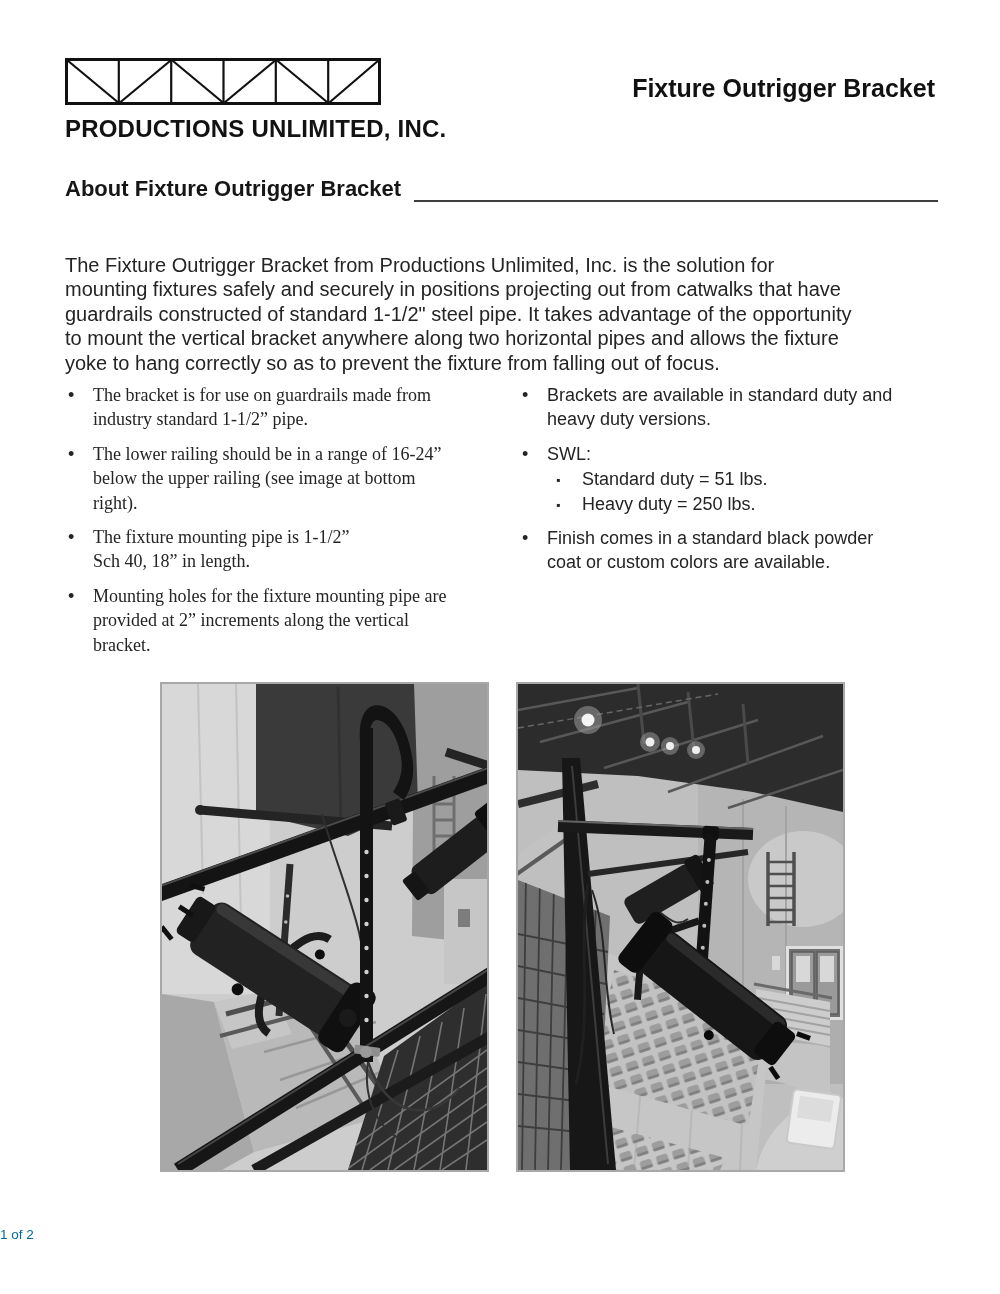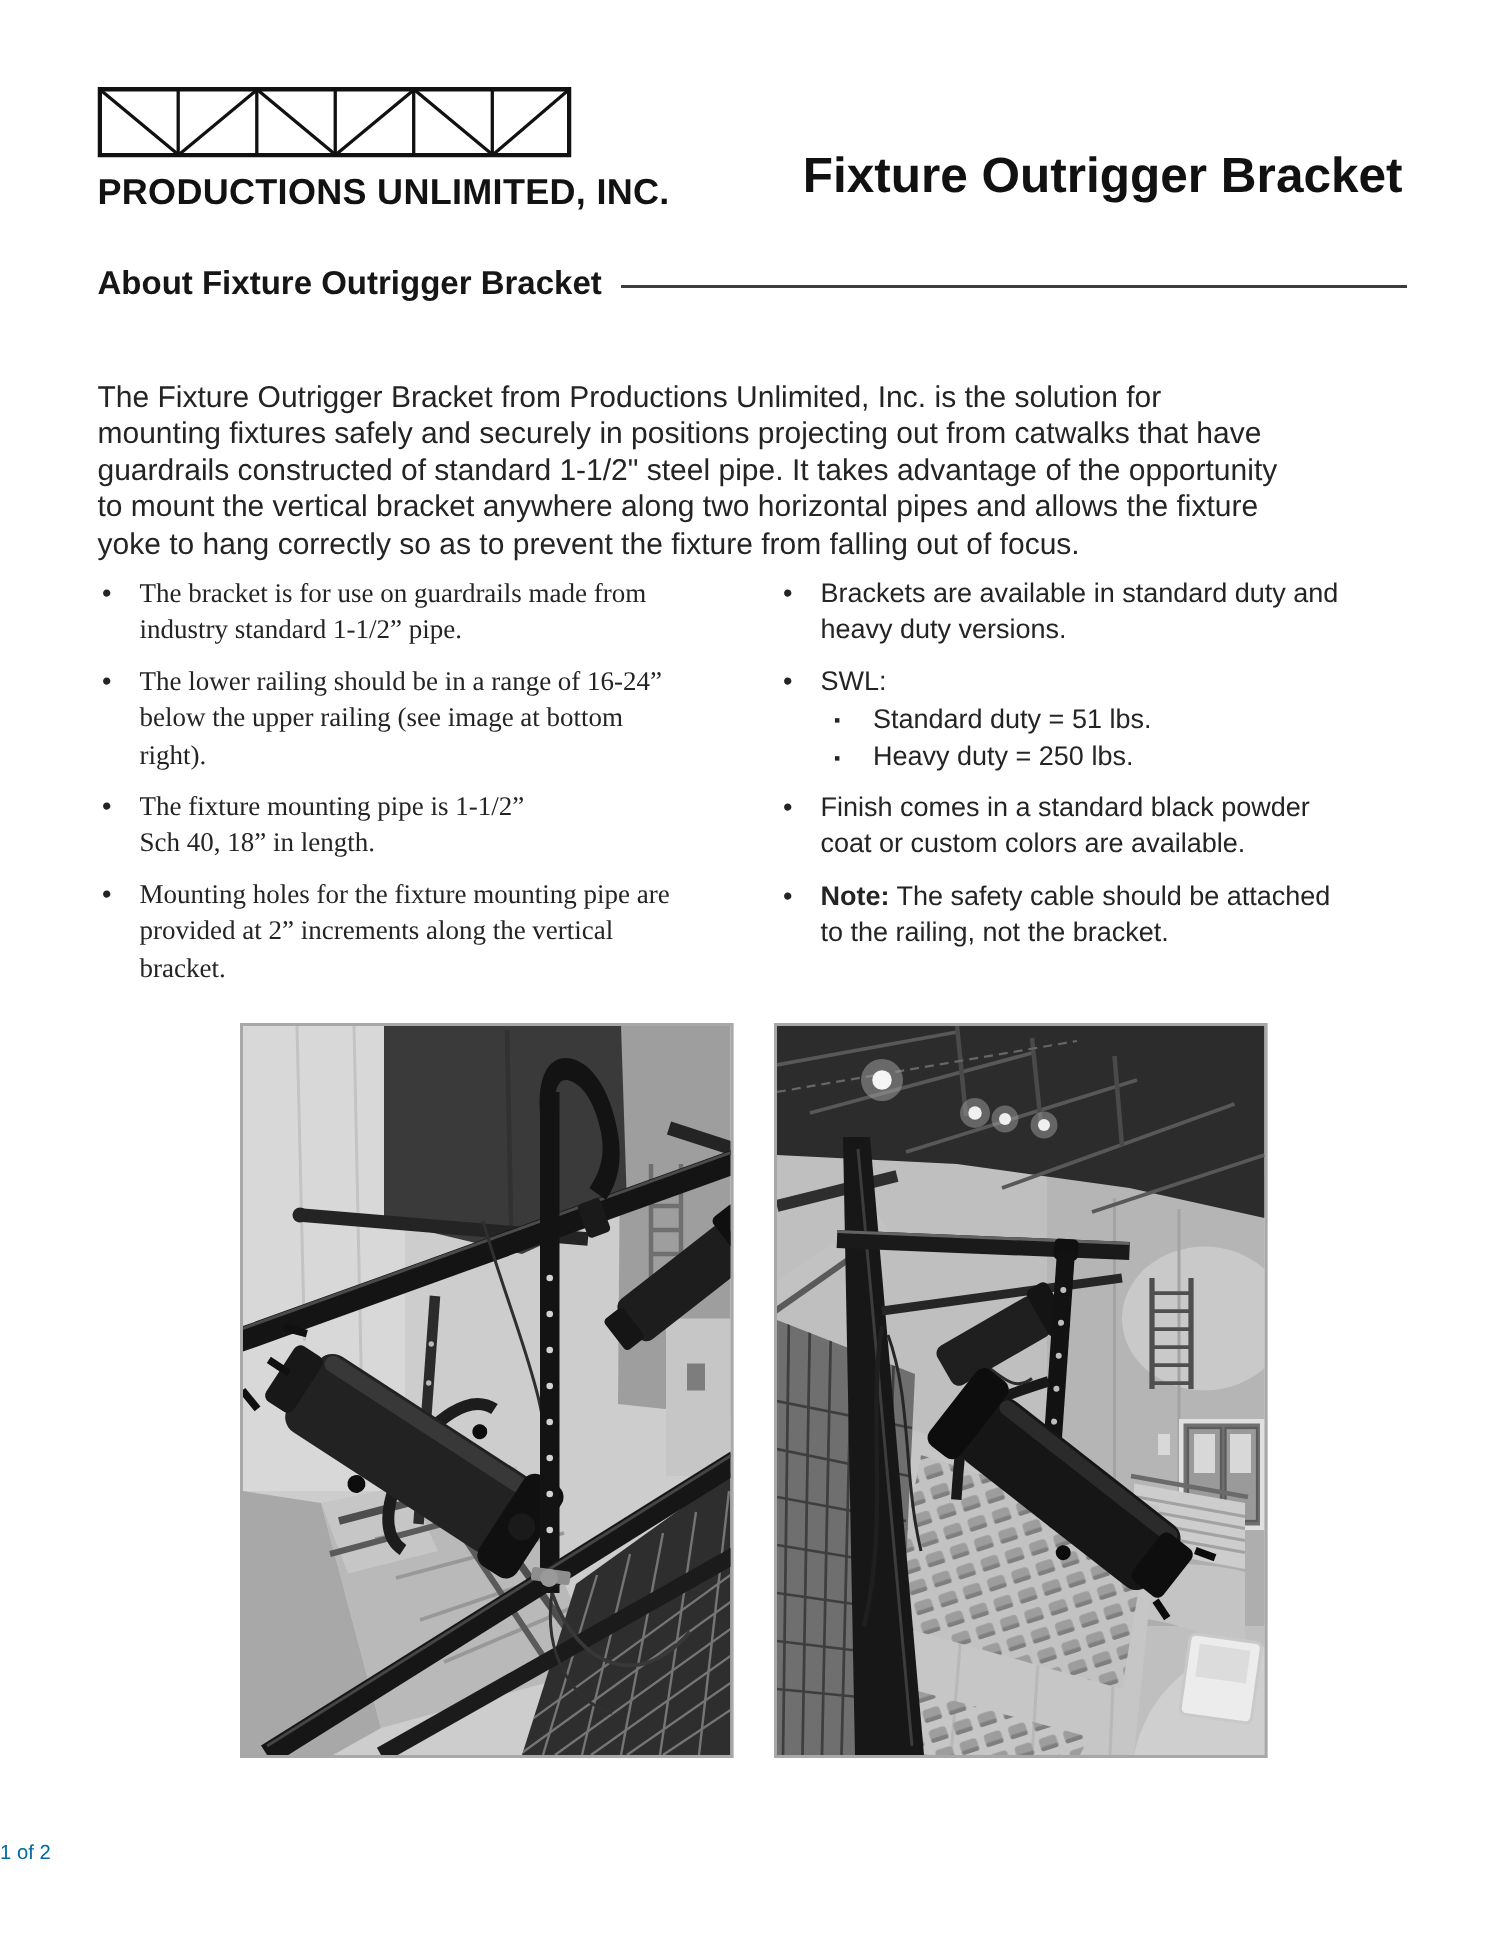--- a/index.html
+++ b/index.html
@@ -14,26 +14,26 @@
   
   .logo-block{position:absolute;left:65px;top:58px;width:316px;}
   .logo-block svg{display:block;}
   .brand-name{
     margin-top:10px;font-size:24px;letter-spacing:.2px;color:#121212;
     white-space:nowrap;
     font-weight:bold;
   }
   .doc-title{
     position:absolute;top:74px;right:65px;
-    font-size:33px;font-weight:700;color:#111111;white-space:nowrap;margin-top:24px;
+    font-size:25px;font-weight:700;color:#111111;white-space:nowrap;
   }
   
   .section-head{
     position:absolute;left:65px;right:62px;top:176px;
-    display:flex;align-items:center;
+    display:flex;align-items:flex-end;
   }
   .section-head h2{
     margin:0;font-size:22px;font-weight:700;color:#161616;white-space:nowrap;
   }
   .section-rule{flex:1;height:0;border-top:2px solid #3d3d3d;margin-left:13px;margin-top:3px;}
   
   .intro{
     position:absolute;left:65px;top:233px;width:795px;
     font-size:20px;line-height:24.4px;color:#242424;
   }
@@ -116,21 +116,20 @@
     <ul class="feat">
       <li><span>Brackets are available in standard duty and heavy duty versions.</span></li>
       <li>
         <span>SWL:</span>
         <ul class="sub">
           <li><span>Standard duty = 51 lbs.</span></li>
           <li><span>Heavy duty = 250 lbs.</span></li>
         </ul>
       </li>
       <li><span>Finish comes in a standard black powder coat or custom colors are available.</span></li>
-      <li><span class="note-label">Note:</span><span> The safety cable should be attached to the railing, not the bracket.</span></li>
     </ul>
   </div>
 
   <div class="photo photo-left">
     <svg viewBox="0 0 325 486" preserveAspectRatio="none">
       <defs>
         <clipPath id="grateClip">
             <polygon points="222,372 325,298 325,486 186,486"></polygon>
           </clipPath>
       </defs>

